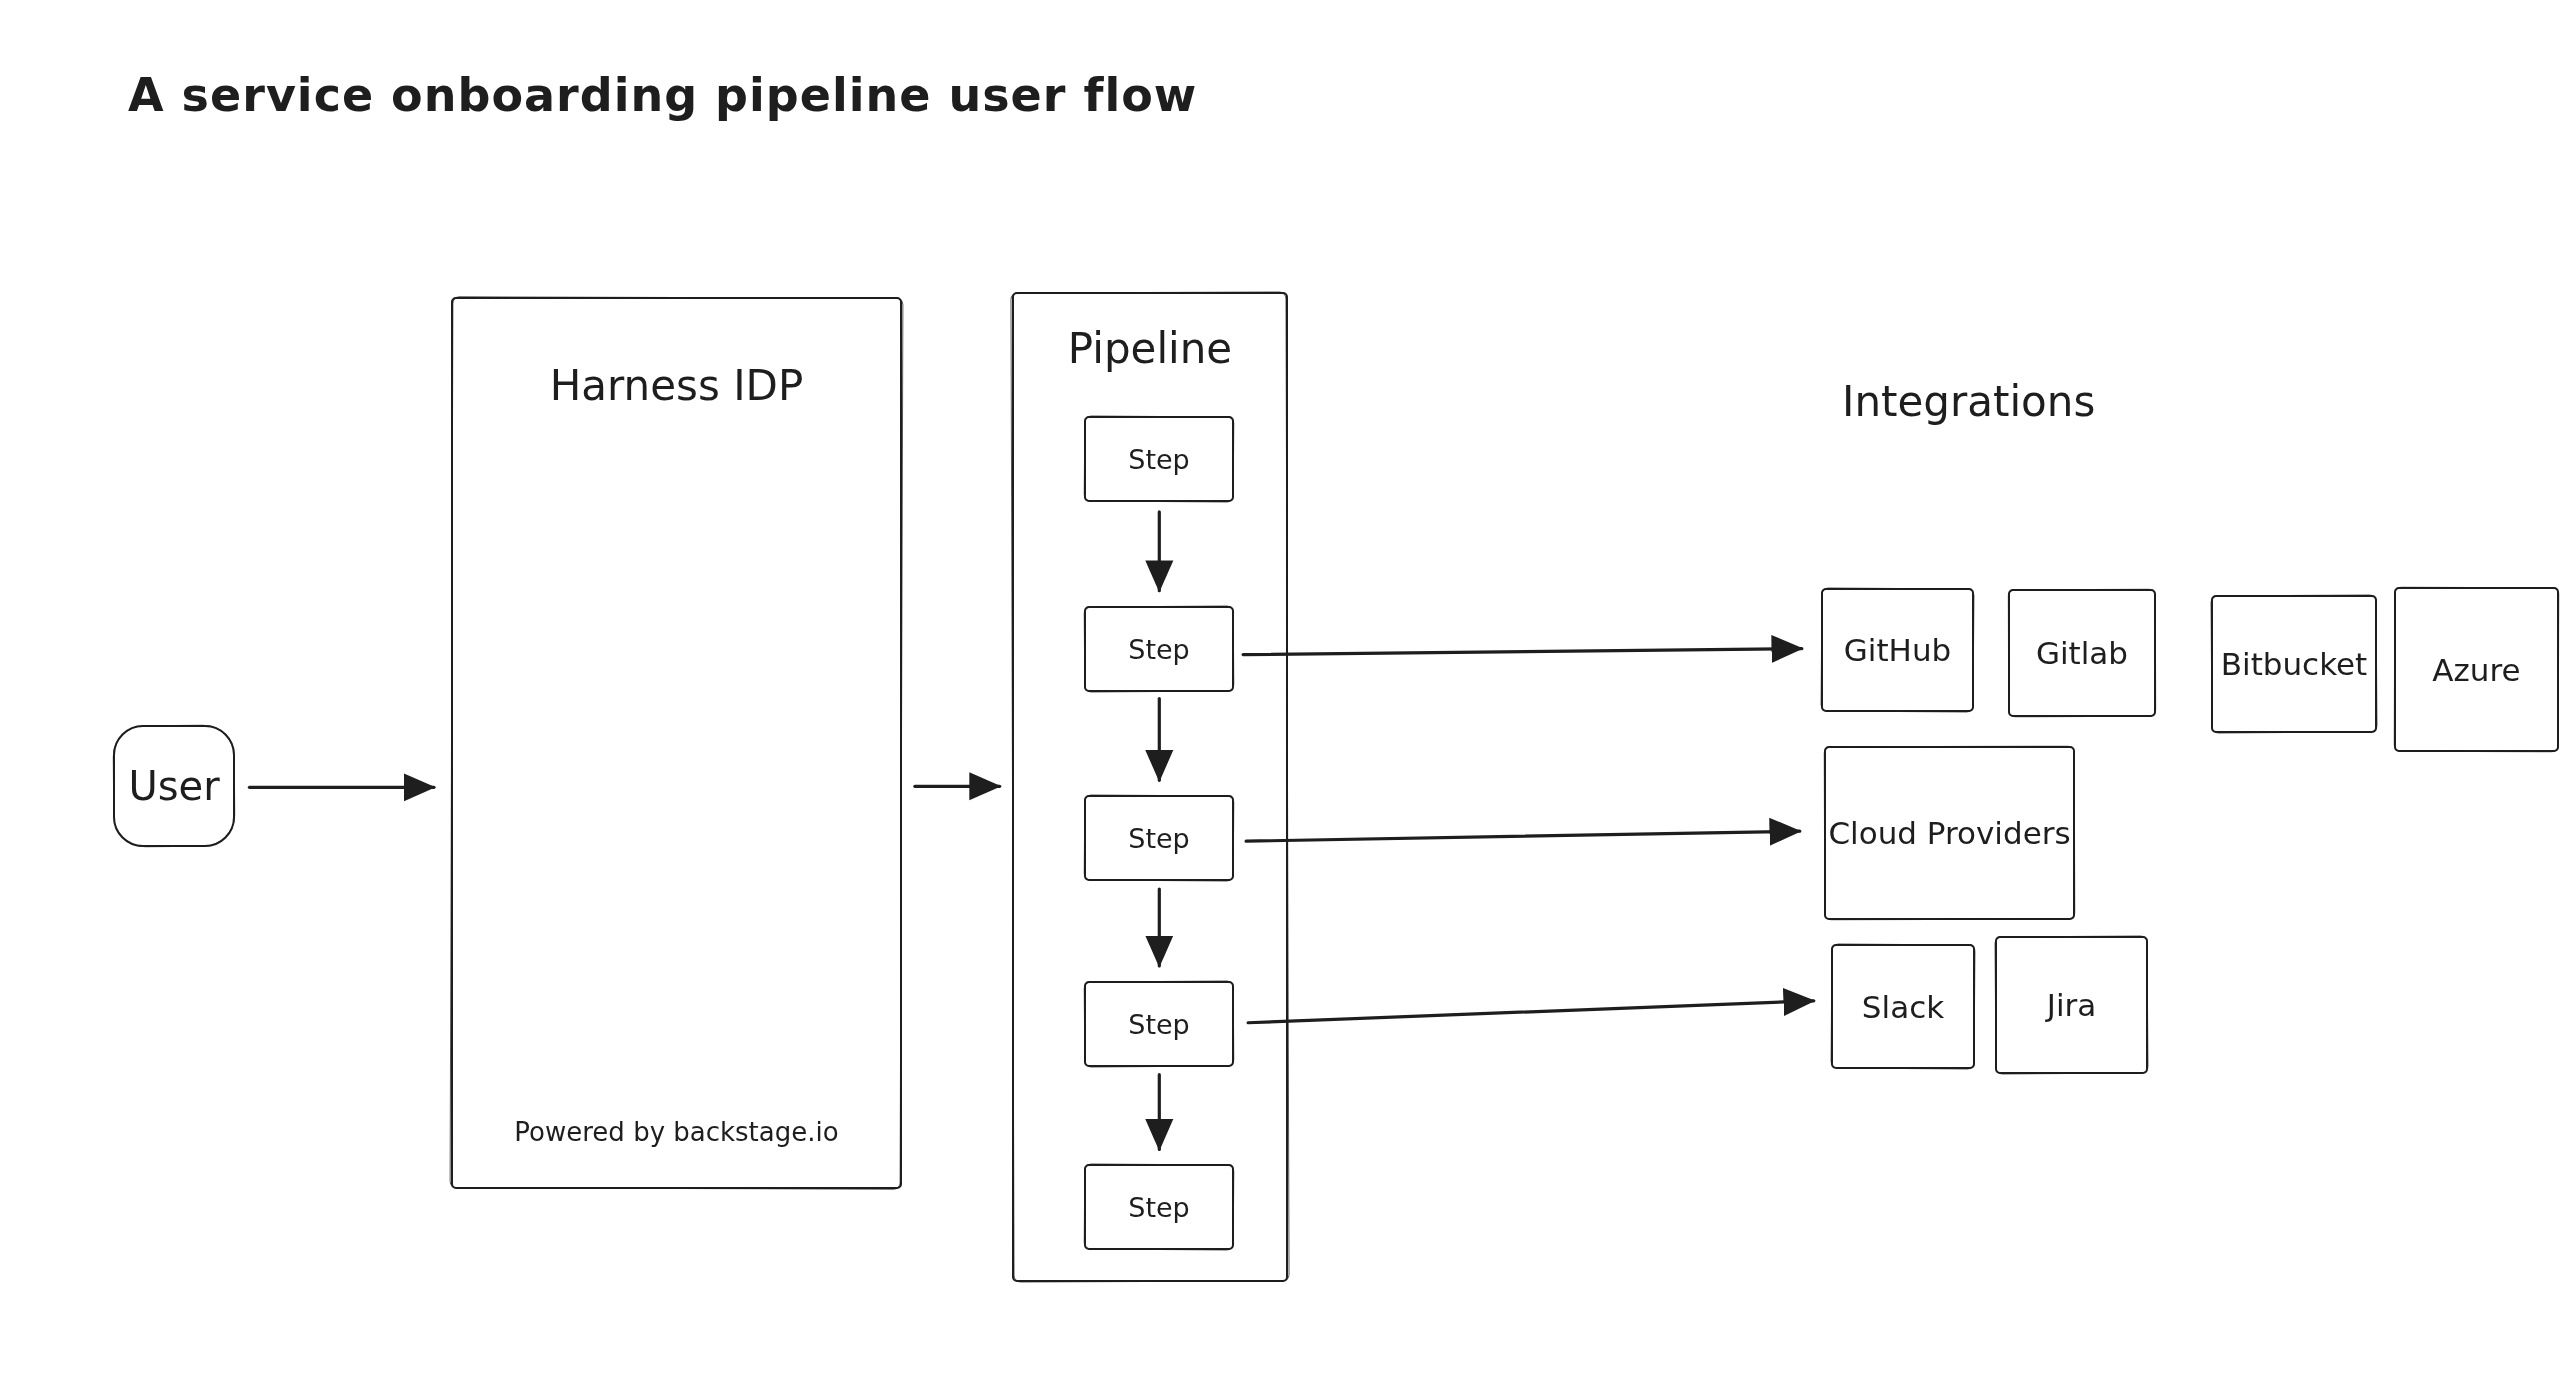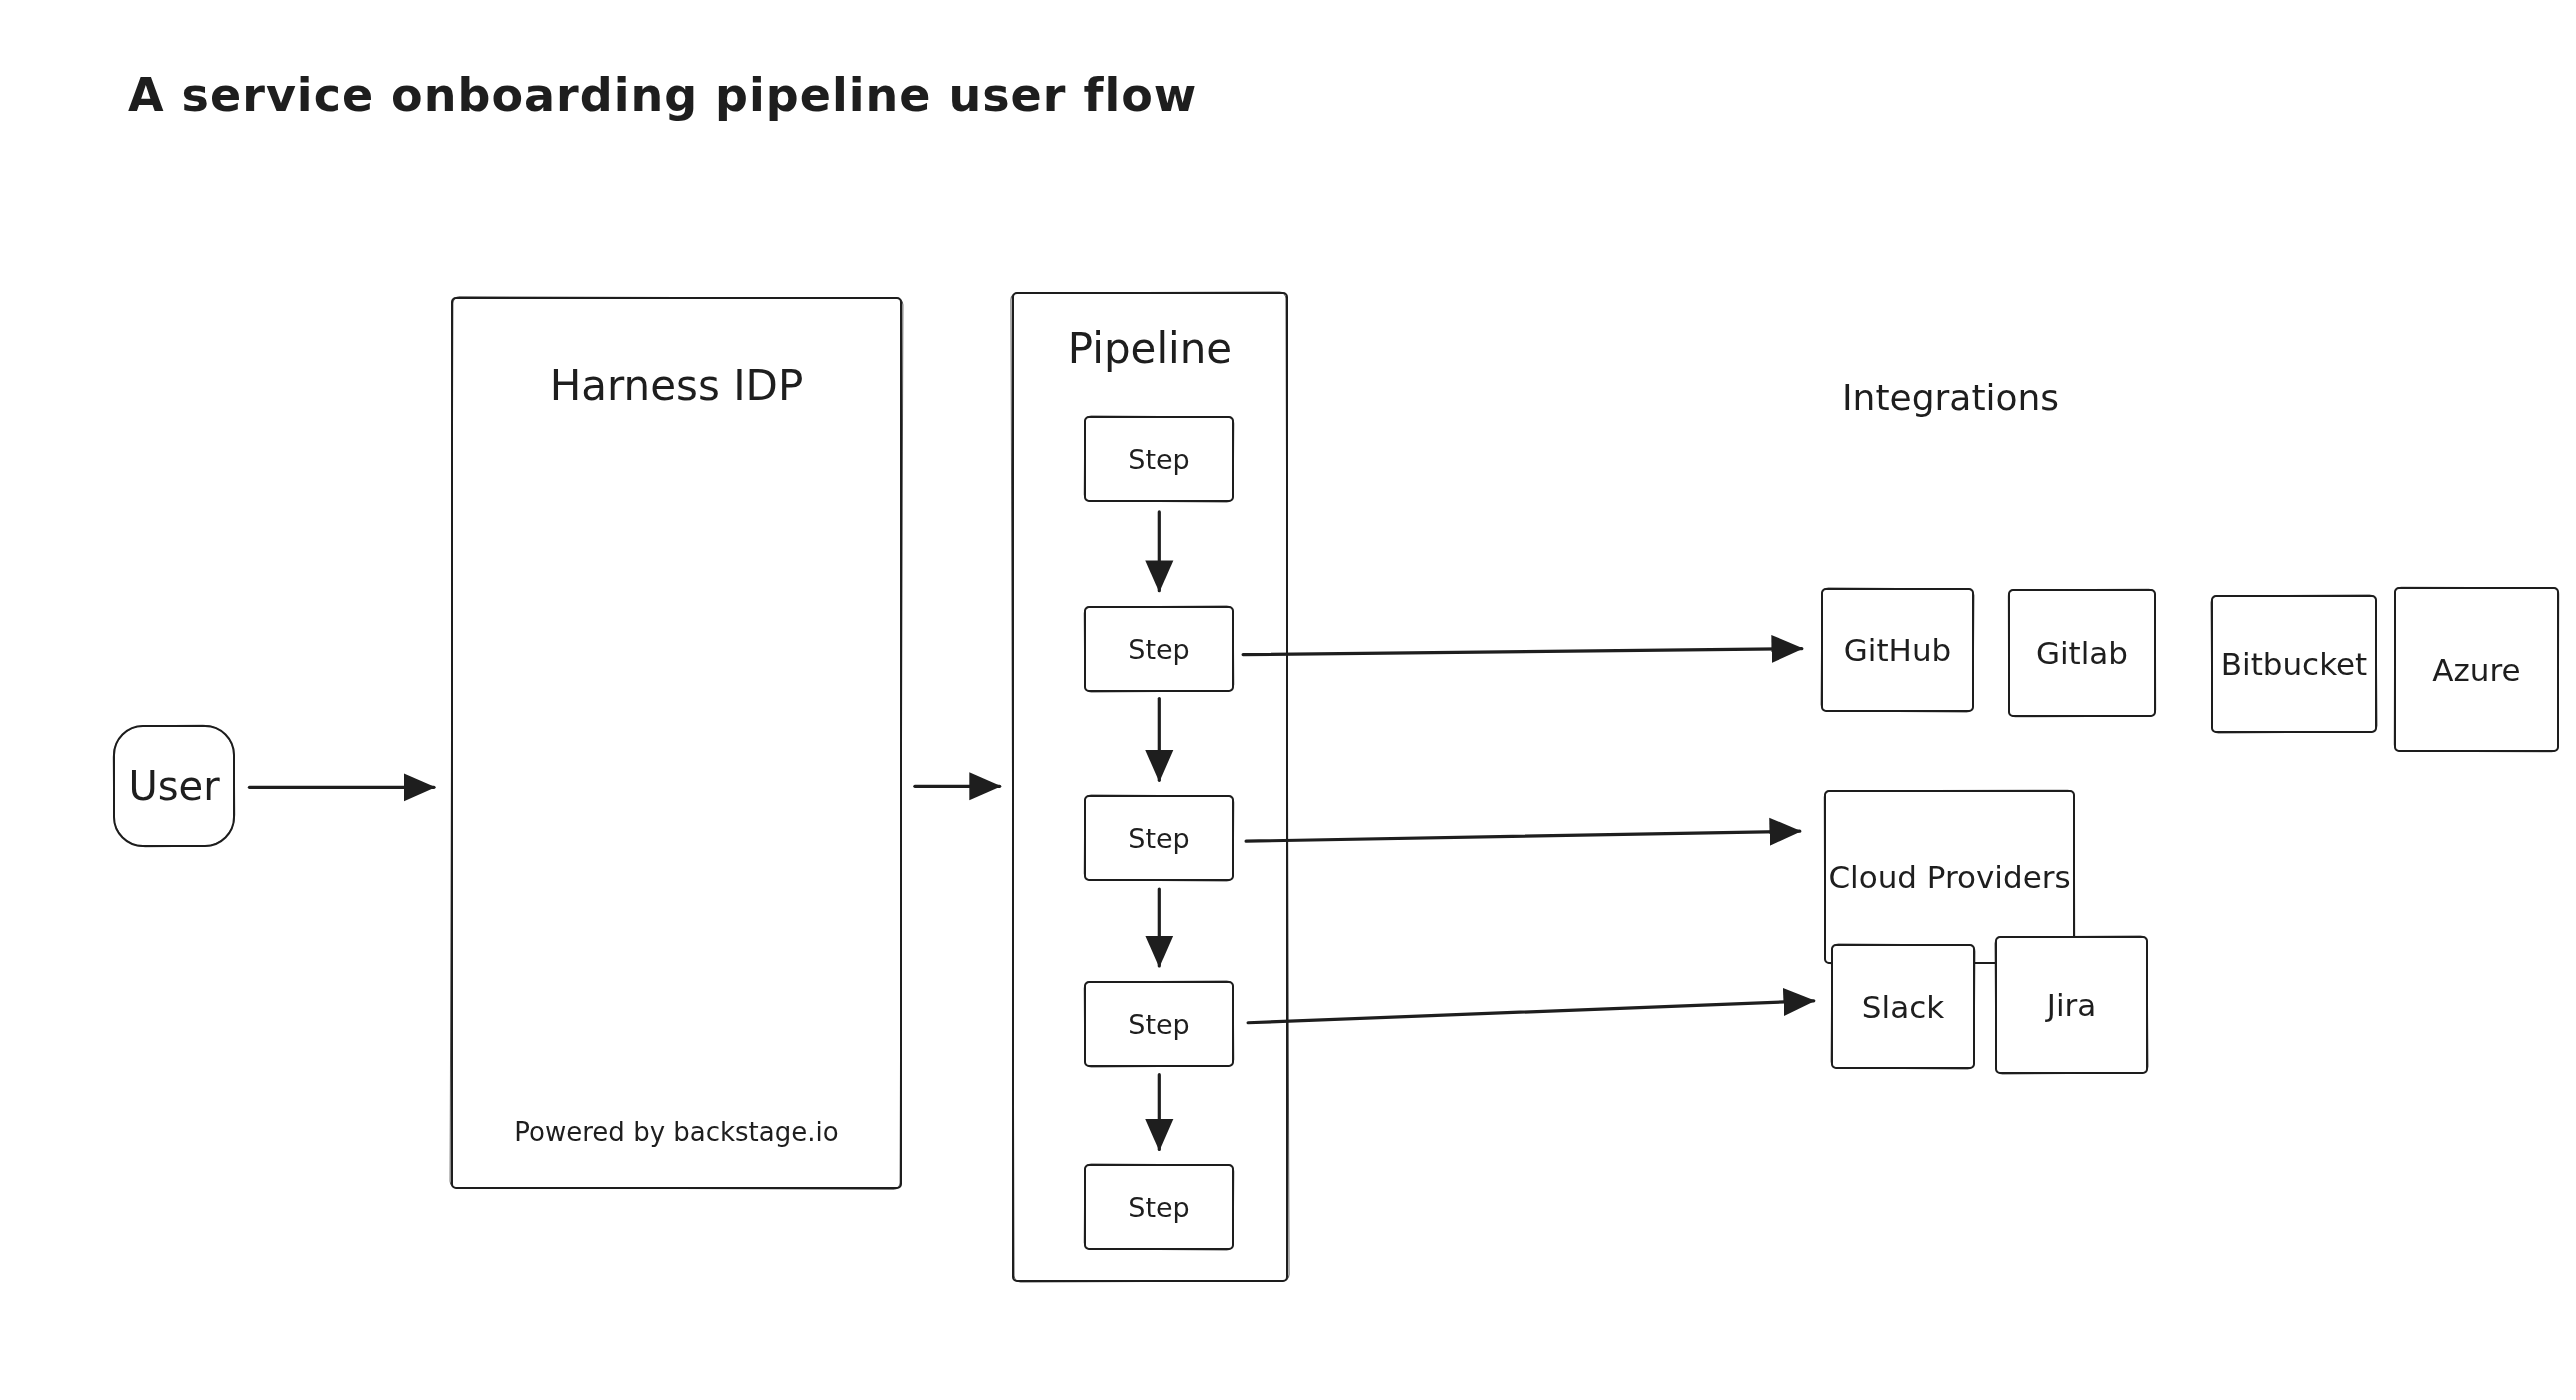--- a/index.html
+++ b/index.html
@@ -98,31 +98,31 @@
   }
 
   .step {
     left: 1084px;
     width: 150px; height: 86px;
     font-size: 27px;
   }
 
   .integrations-title {
     left: 1842px; top: 377px;
-    font-size: 36px;
+    font-size: 42px;
   }
 
   .int-box { font-size: 31px; }
 
   .github    { left: 1821px; top: 588px; width: 153px; height: 124px; }
   .gitlab    { left: 2008px; top: 589px; width: 148px; height: 128px; }
   .bitbucket { left: 2211px; top: 595px; width: 166px; height: 138px; }
   .azure     { left: 2394px; top: 587px; width: 165px; height: 165px; }
 
-  .cloud     { left: 1824px; top: 746px; width: 251px; height: 174px; margin-top: 44px; }
+  .cloud     { left: 1824px; top: 746px; width: 251px; height: 174px; }
 
   .slack     { left: 1831px; top: 944px; width: 144px; height: 125px; }
   .jira      { left: 1995px; top: 936px; width: 153px; height: 138px; }
 
   svg.arrows {
     position: absolute;
     inset: 0;
     width: 2576px;
     height: 1401px;
     pointer-events: none;

